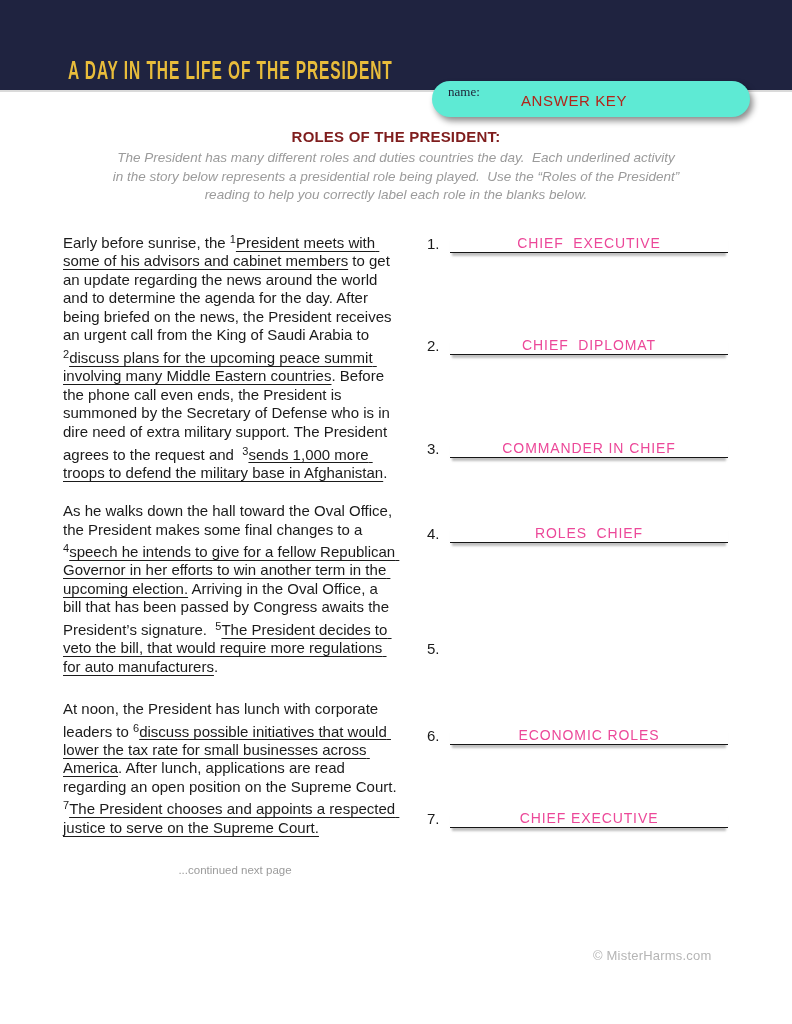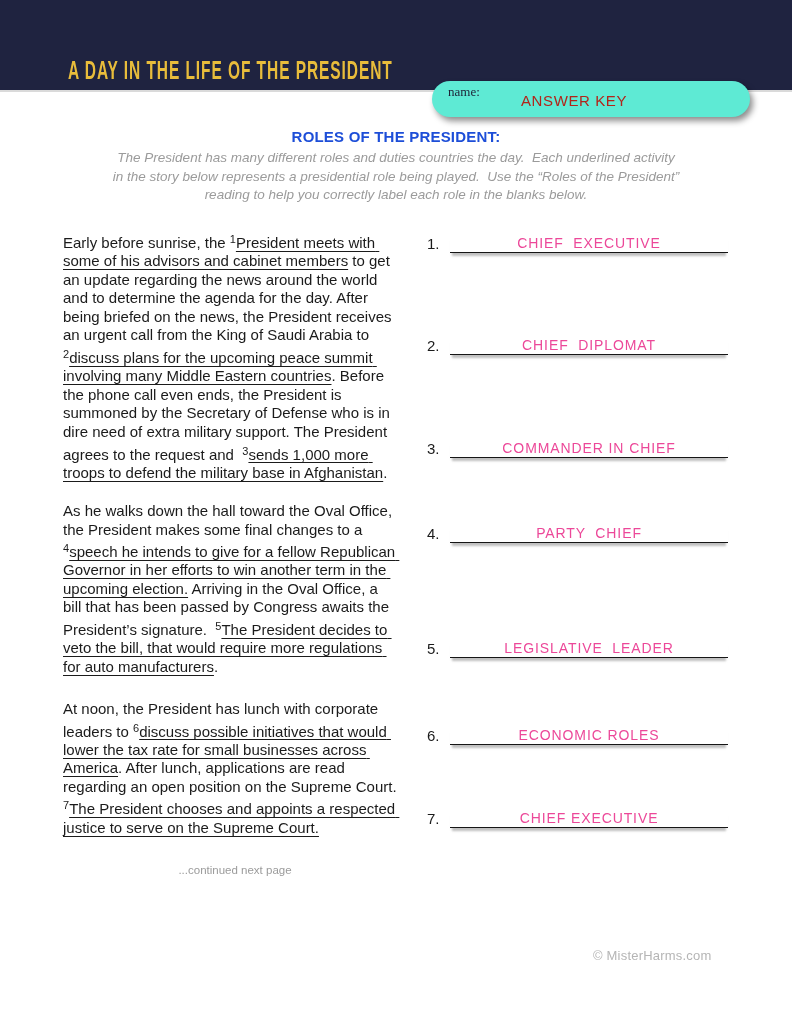--- a/index.html
+++ b/index.html
@@ -27,21 +27,21 @@
     position:absolute; left:16px; top:3px;
     font-family:"Liberation Serif", serif; font-size:13px; color:#1d2135;
   }
   .name-value {
     position:absolute; left:0; right:34px; top:11px; text-align:center;
     color:#b2241a; font-size:15px; letter-spacing:0.6px; white-space:pre;
   }
   
   .intro-heading {
     position:absolute; left:0; top:128px; width:792px; text-align:center;
-    color:#1d4ed8; font-size:15px; font-weight:bold; letter-spacing:0.2px;
+    color:#7f1d1d; font-size:15px; font-weight:bold; letter-spacing:0.2px;
   }
   .instructions {
     position:absolute; left:0; top:149px; width:792px; text-align:center;
     color:#9b9b9b; font-size:13.5px; font-style:italic; line-height:18.5px;
   }
   .instructions div { white-space:pre; }
   
   .para {
     position:absolute; left:63px; width:336px; margin:0;
     color:#1b1b1b; font-size:15px; line-height:18.6px; white-space:pre-wrap;
@@ -108,25 +108,24 @@
   <div class="answer-row r2">
     <span class="num">2.</span>
     <span class="blank"><span class="ans">CHIEF  DIPLOMAT</span></span>
   </div>
   <div class="answer-row r3">
     <span class="num">3.</span>
     <span class="blank"><span class="ans">COMMANDER IN CHIEF</span></span>
   </div>
   <div class="answer-row r4">
     <span class="num">4.</span>
-    <span class="blank"><span class="ans">PARTY  CHIEF</span></span>
+    <span class="blank"><span class="ans">ROLES  CHIEF</span></span>
   </div>
   <div class="answer-row r5">
     <span class="num">5.</span>
-    <span class="blank"><span class="ans">LEGISLATIVE  LEADER</span></span>
   </div>
   <div class="answer-row r6">
     <span class="num">6.</span>
     <span class="blank"><span class="ans">ECONOMIC ROLES</span></span>
   </div>
   <div class="answer-row r7">
     <span class="num">7.</span>
     <span class="blank"><span class="ans">CHIEF EXECUTIVE</span></span>
   </div>
 

